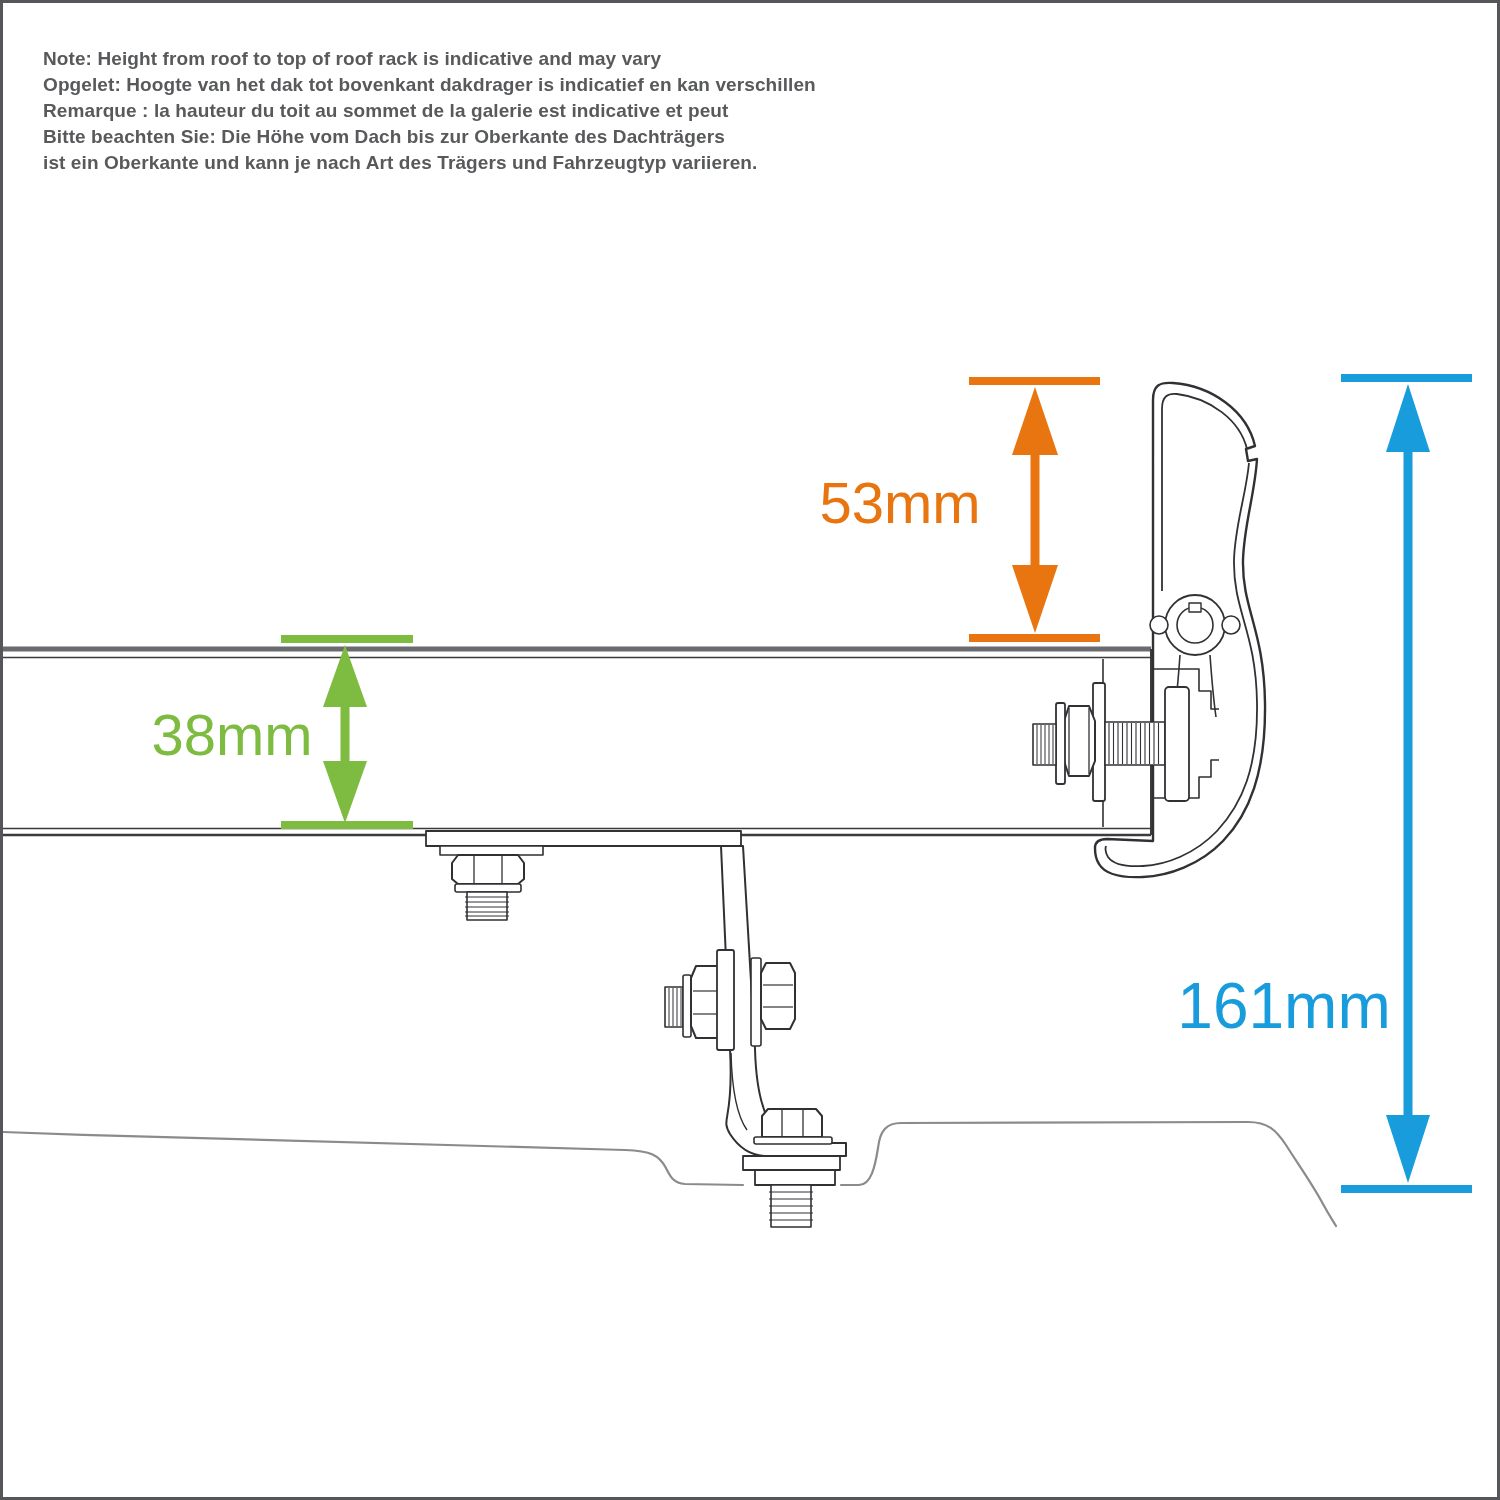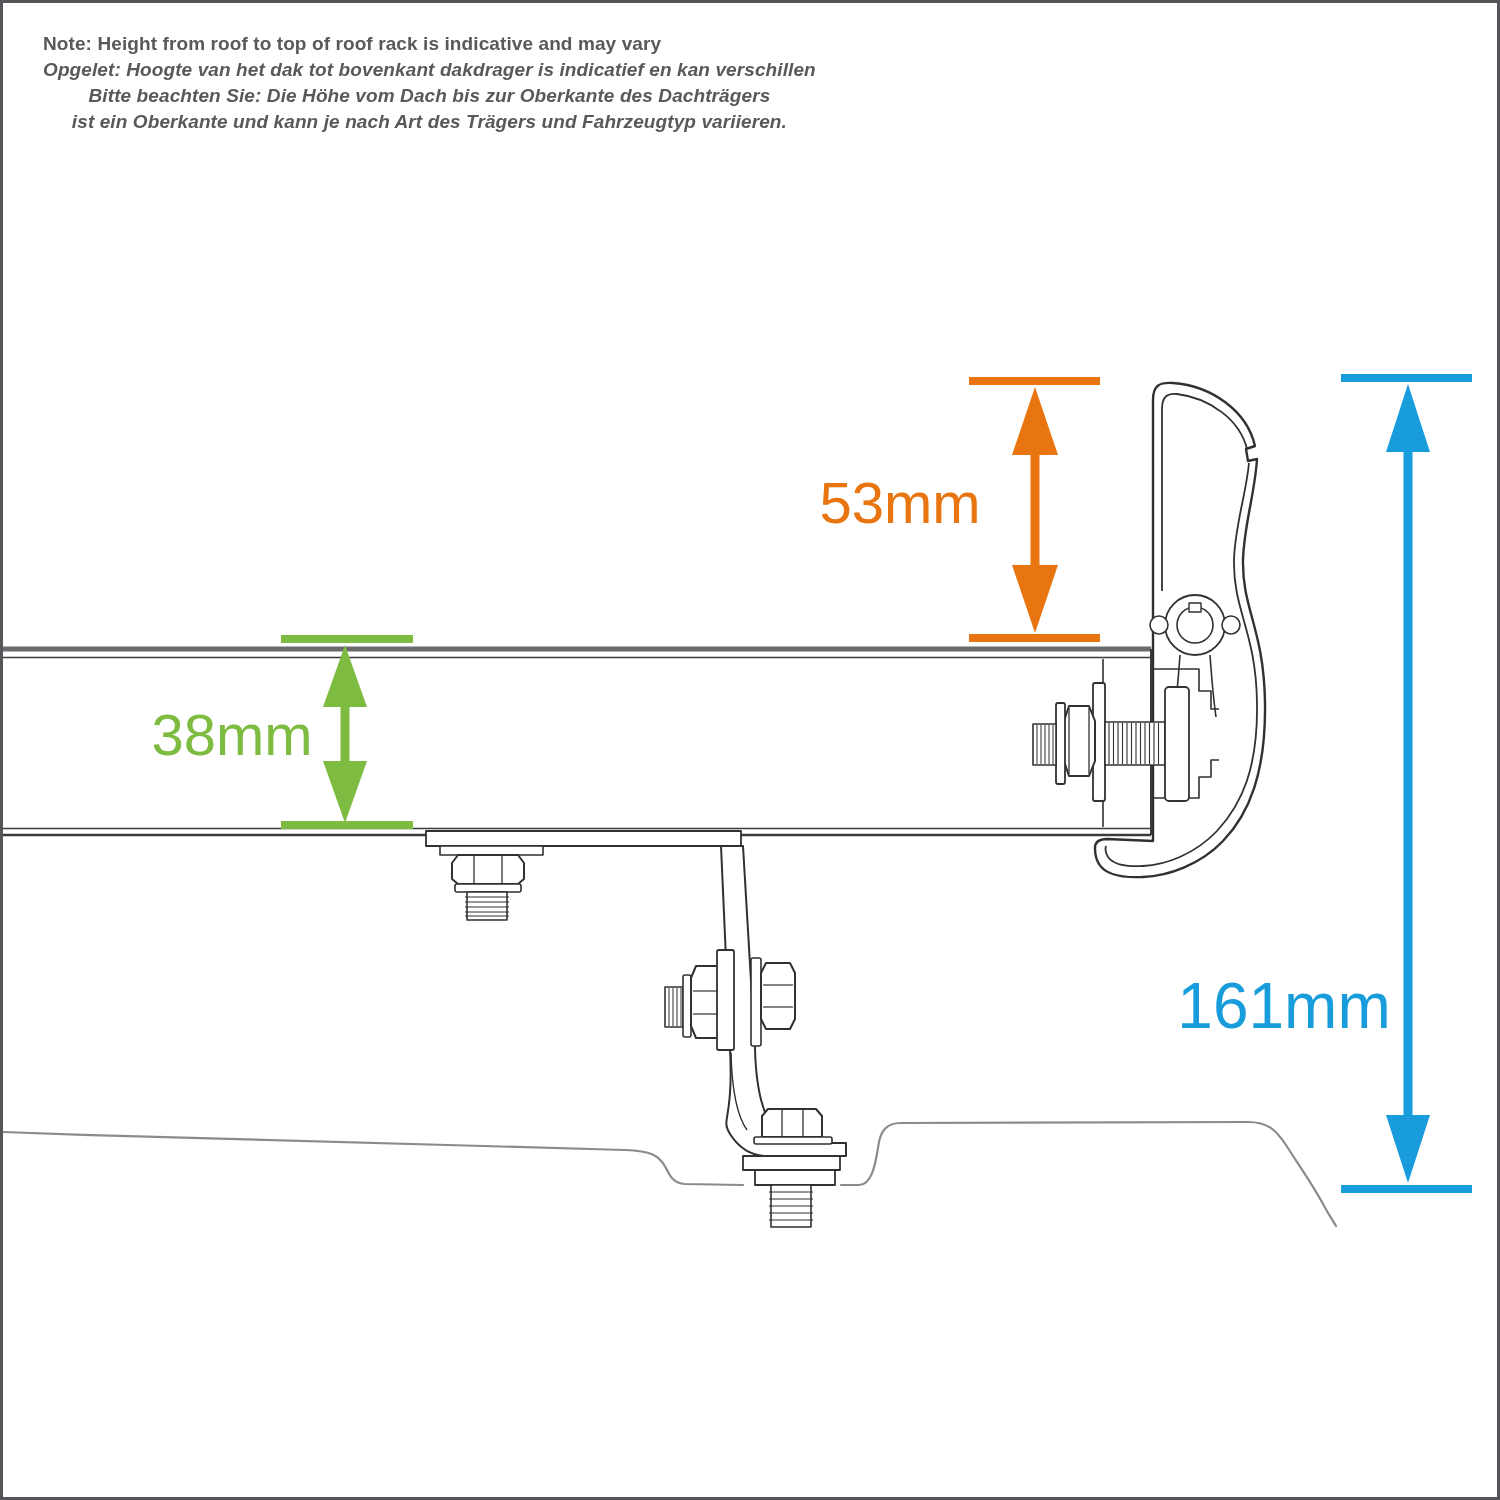--- a/index.html
+++ b/index.html
@@ -7,44 +7,45 @@
     position:relative;
     width:1500px;height:1500px;
     background:#ffffff;
     border:3px solid #55565a;
     box-sizing:border-box;
     overflow:hidden;
     font-family:"Liberation Sans", sans-serif;
   }
   #note-block{
     position:absolute;
-    left:40px;top:28px;
+    left:40px;top:43px;
     color:#58595b;
     font-size:19px;
     line-height:26px;
     font-weight:bold;
     letter-spacing:.1px;
     white-space:nowrap;
   }
   .note-line{display:block;}
-  .note-line.italic{font-style:italic;text-align:center;}
+  .note-line.italic{}
   #drawing{position:absolute;left:0;top:0;}
   text.dim-label{
     font-family:"Liberation Sans", sans-serif;
     font-weight:400;
   }
 </style>
 </head>
 <body>
 
 <div id="canvas">
 
   <div id="note-block">
     <span class="note-line">Note: Height from roof to top of roof rack is indicative and may vary</span>
     <span class="note-line italic">Opgelet: Hoogte van het dak tot bovenkant dakdrager is indicatief en kan verschillen</span>
+    <span class="note-line">Remarque : la hauteur du toit au sommet de la galerie est indicative et peut</span>
     <span class="note-line italic">Bitte beachten Sie: Die Höhe vom Dach bis zur Oberkante des Dachträgers</span>
     <span class="note-line italic">ist ein Oberkante und kann je nach Art des Trägers und Fahrzeugtyp variieren.</span>
   </div>
 
   <svg id="drawing" width="1500" height="1500" viewBox="0 0 1500 1500">
 
     <g fill="none" stroke="#8A8B8D" stroke-width="2.2" stroke-linecap="round">
       <path d="M 0,1129 C 250,1138 520,1145 622,1147 C 648,1148 656,1152 663,1165 C 667,1173 670,1180 682,1181 L 740,1182"></path>
       <path d="M 838,1182 L 856,1182 C 868,1182 872,1164 875,1145 C 877,1127 884,1120 898,1120 L 1245,1119 C 1265,1119 1273,1127 1283,1142 C 1295,1161 1310,1182 1320,1201 C 1326,1212 1330,1218 1333,1223"></path>
     </g>

